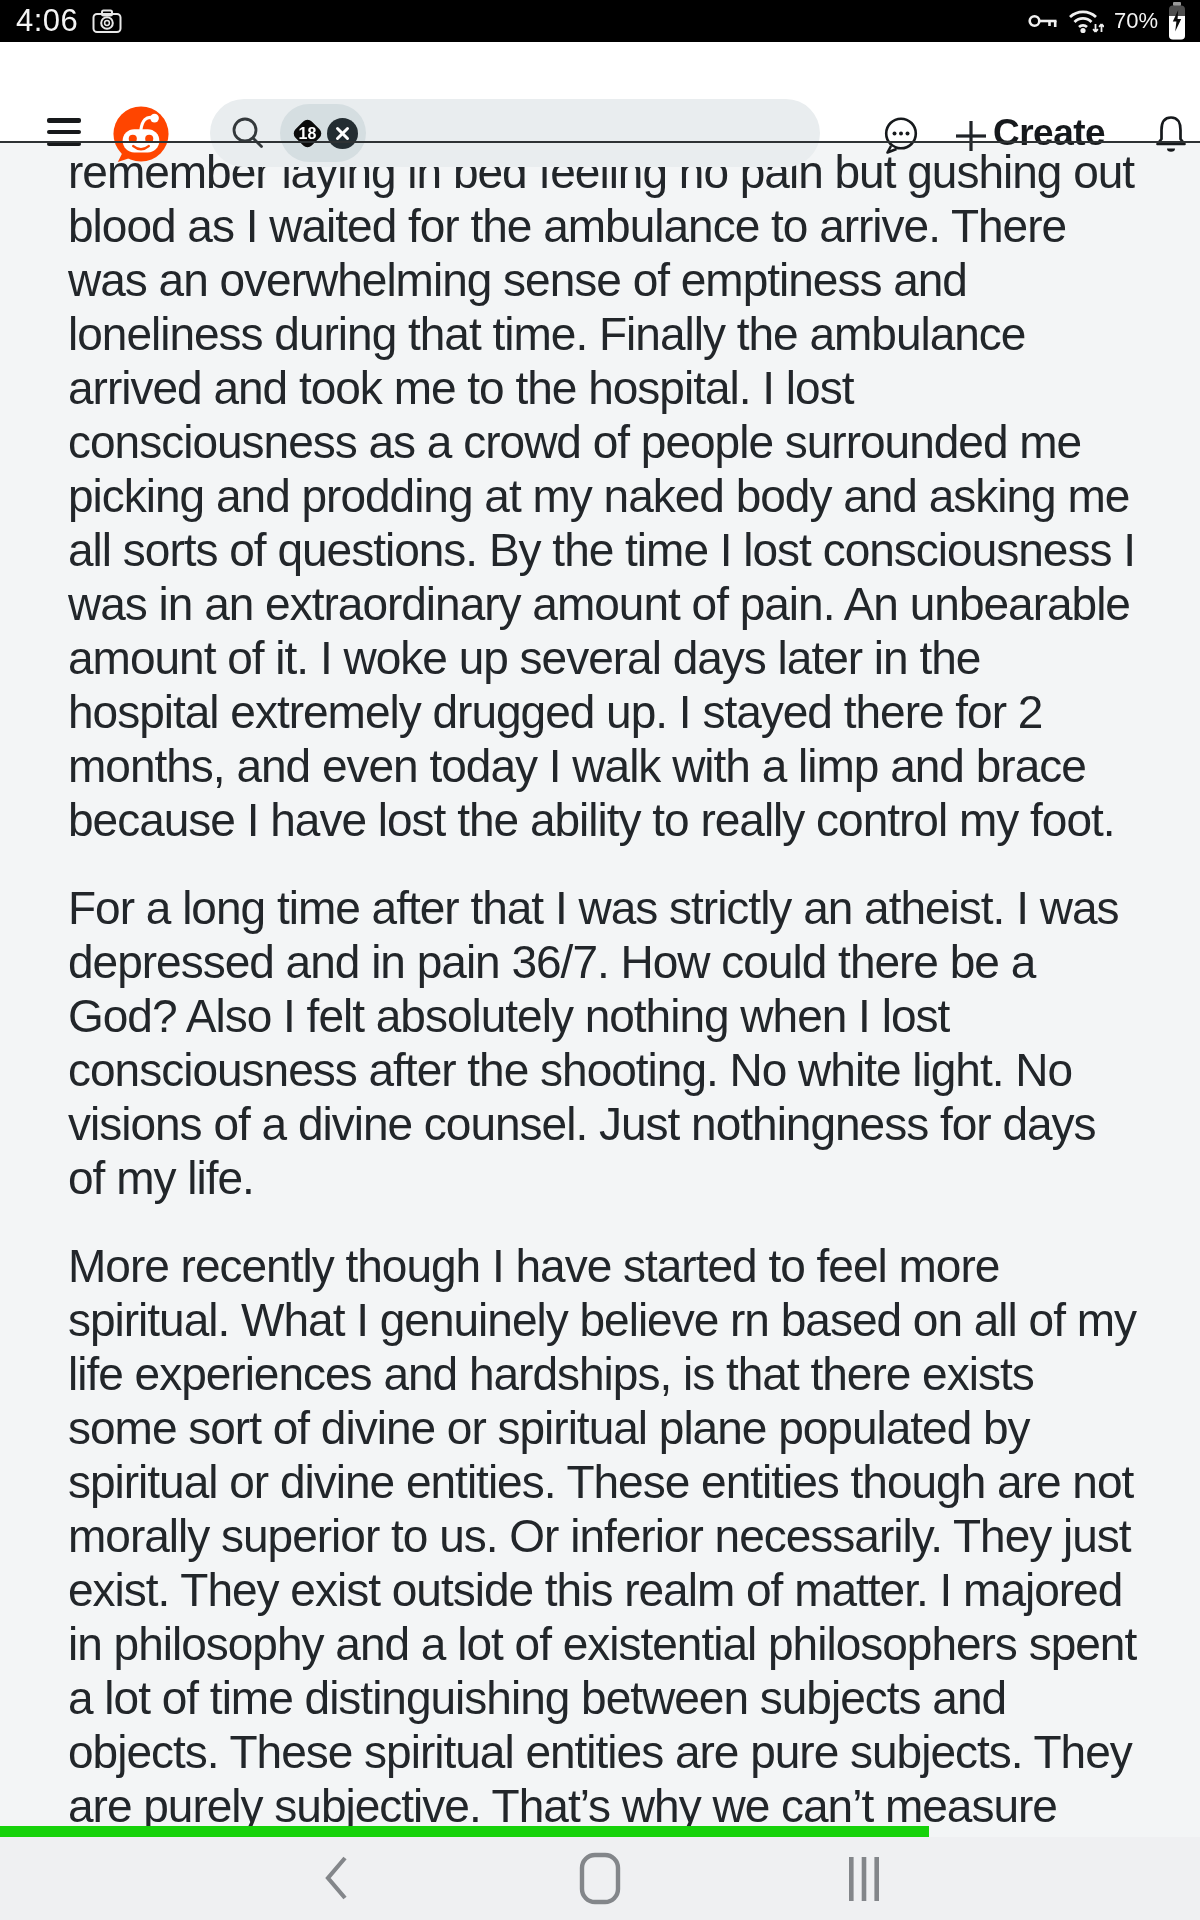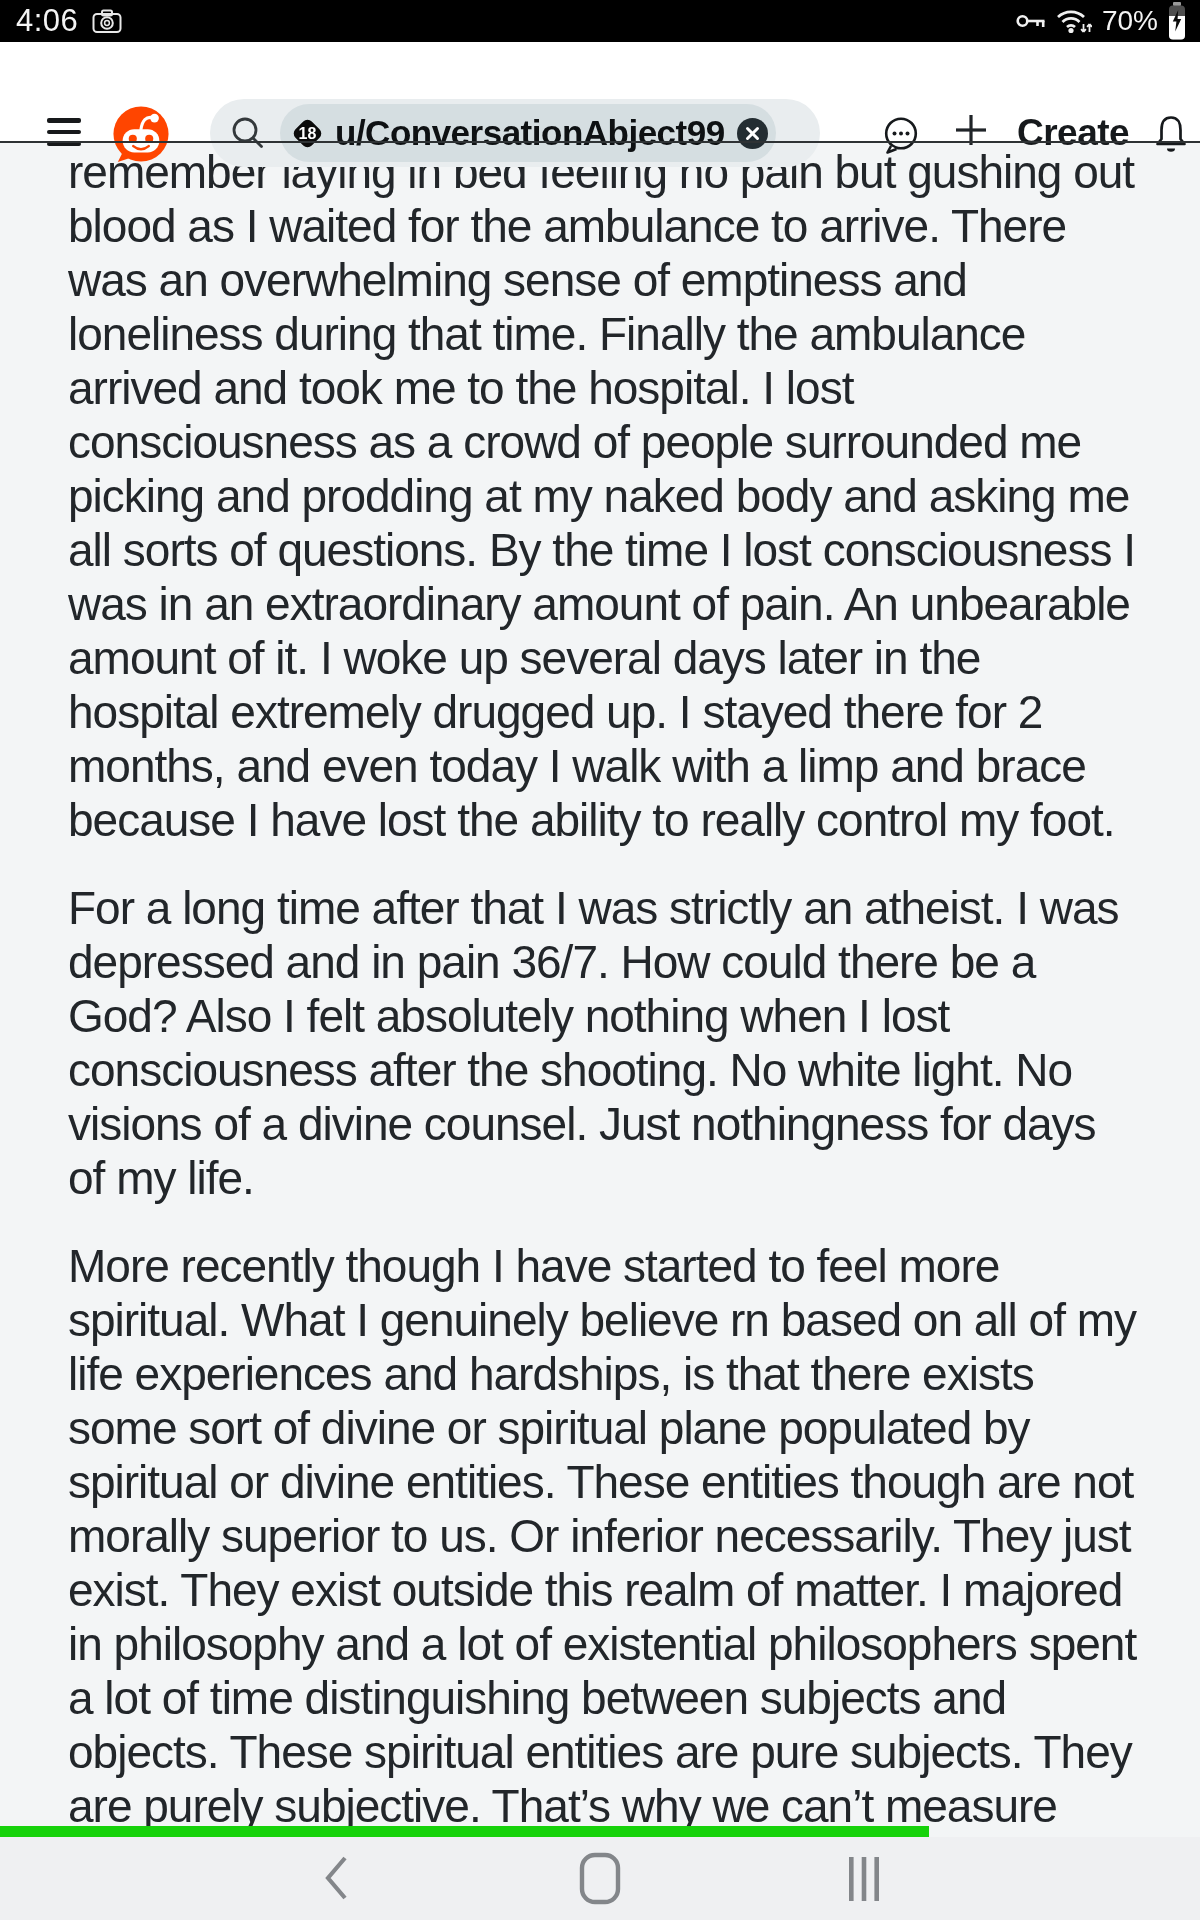--- a/index.html
+++ b/index.html
@@ -5,41 +5,41 @@
   html,body{margin:0;padding:0;background:#000;}
   .screen{position:relative;width:1200px;height:1920px;overflow:hidden;
           background:#701a75;font-family:"Liberation Sans","DejaVu Sans",sans-serif;}
 
   
   .status-bar{position:absolute;top:0;left:0;width:1200px;height:42px;background:#000;
               display:flex;align-items:center;justify-content:space-between;z-index:10;}
   .sb-left{display:flex;align-items:center;gap:14px;padding-left:16px;}
   .sb-right{display:flex;align-items:center;gap:10px;padding-right:14px;}
   .sb-time{color:#F4F4F4;font-size:31px;letter-spacing:.5px;}
-  .sb-batt-text{color:#F4F4F4;font-size:28px;text-align:center;}
+  .sb-batt-text{color:#F4F4F4;font-size:22px;text-align:center;}
 
   
   .header{position:absolute;top:42px;left:0;width:1200px;height:99px;background:#FFFFFF;z-index:9;}
   .header-sep{position:absolute;top:141px;left:0;width:1200px;height:2px;background:#2E3234;z-index:9;}
   .hamburger{position:absolute;left:47px;top:76px;width:34px;height:28px;cursor:pointer;}
   .hamburger i{display:block;width:34px;height:4.5px;background:#17191B;border-radius:2px;margin-bottom:7.3px;}
   .logo{position:absolute;left:112px;top:64px;width:58px;height:58px;}
   .search-pill{position:absolute;left:210px;top:57px;width:610px;height:68px;border-radius:34px;
                background:#E9EDEF;display:flex;align-items:center;padding-left:20px;box-sizing:border-box;}
   .search-glass{margin-right:14px;display:flex;}
   .search-chip{height:58px;border-radius:29px;background:#D5DEE1;display:flex;align-items:center;
                padding:0 8px 0 10px;}
   .age-badge{width:23px;height:23px;background:#0B0B0B;border-radius:6px;transform:rotate(45deg);
              display:flex;align-items:center;justify-content:center;margin:0 8px 0 6px;flex:0 0 auto;}
   .age-badge span{transform:rotate(-45deg);color:#fff;font-size:16px;font-weight:700;}
   .search-text{font-size:35px;font-weight:700;color:#0E1113;letter-spacing:-.5px;margin:0 12px 0 8px;white-space:nowrap;}
   .clear-btn{width:31px;height:31px;border-radius:50%;background:#232D32;display:flex;
              align-items:center;justify-content:center;flex:0 0 auto;cursor:pointer;}
   .icon-chat{position:absolute;left:881px;top:73px;}
-  .create{position:absolute;left:953px;top:70px;display:flex;align-items:flex-start;gap:28px;cursor:pointer;}
+  .create{position:absolute;left:953px;top:70px;display:flex;align-items:flex-end;gap:4px;cursor:pointer;}
   .create-label{font-size:37px;font-weight:700;color:#16191C;letter-spacing:-.5px;}
   .icon-bell{position:absolute;left:1153px;top:72px;}
 
   
   .content{position:absolute;top:143px;left:0;right:0;bottom:0;background:#F3F5F6;
            padding:2px 62px 0 68px;box-sizing:border-box;}
   .content p{margin:0 0 34px 0;font-size:46px;line-height:54px;letter-spacing:-1px;
              color:#22262A;}
 
   
@@ -123,21 +123,20 @@
       <span class="search-glass">
         <svg width="36" height="36" viewBox="0 0 36 36">
           <circle cx="15" cy="15" r="11" fill="none" stroke="#33383B" stroke-width="2.8"></circle>
           <line x1="23.2" y1="23.2" x2="31.5" y2="31.5" stroke="#33383B" stroke-width="2.8" stroke-linecap="round"></line>
         </svg>
       </span>
       <div class="search-chip">
         <span class="age-badge">
           <span>18</span>
         </span>
-        <span class="search-text">u/ConversationAbject99</span>
         <span class="clear-btn">
           <svg width="15" height="15" viewBox="0 0 15 15">
             <line x1="2.5" y1="2.5" x2="12.5" y2="12.5" stroke="#FFFFFF" stroke-width="3" stroke-linecap="round"></line>
             <line x1="12.5" y1="2.5" x2="2.5" y2="12.5" stroke="#FFFFFF" stroke-width="3" stroke-linecap="round"></line>
           </svg>
         </span>
       </div>
     </div>
 
     <span class="icon-chat">

